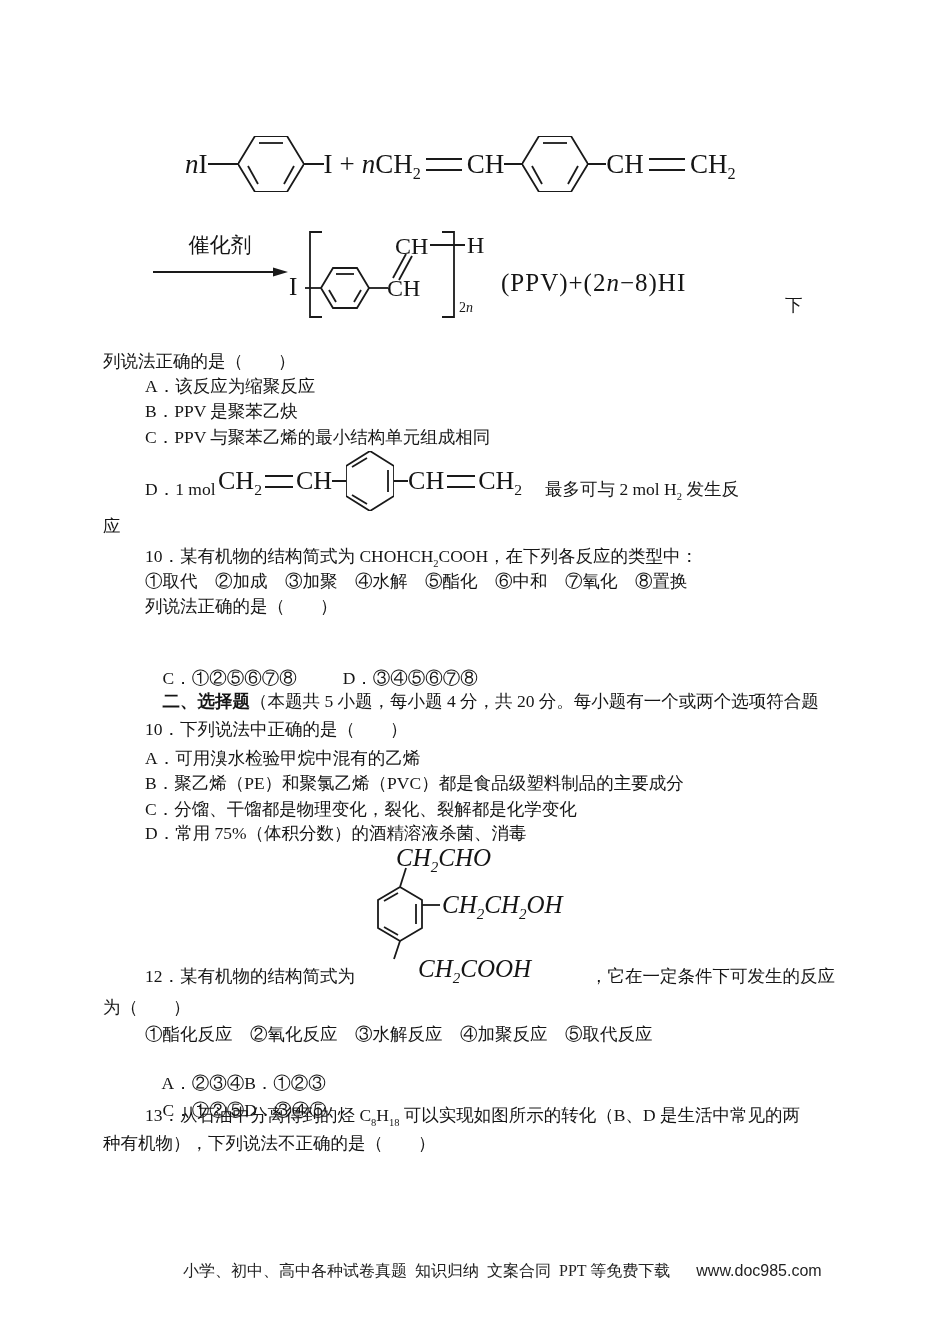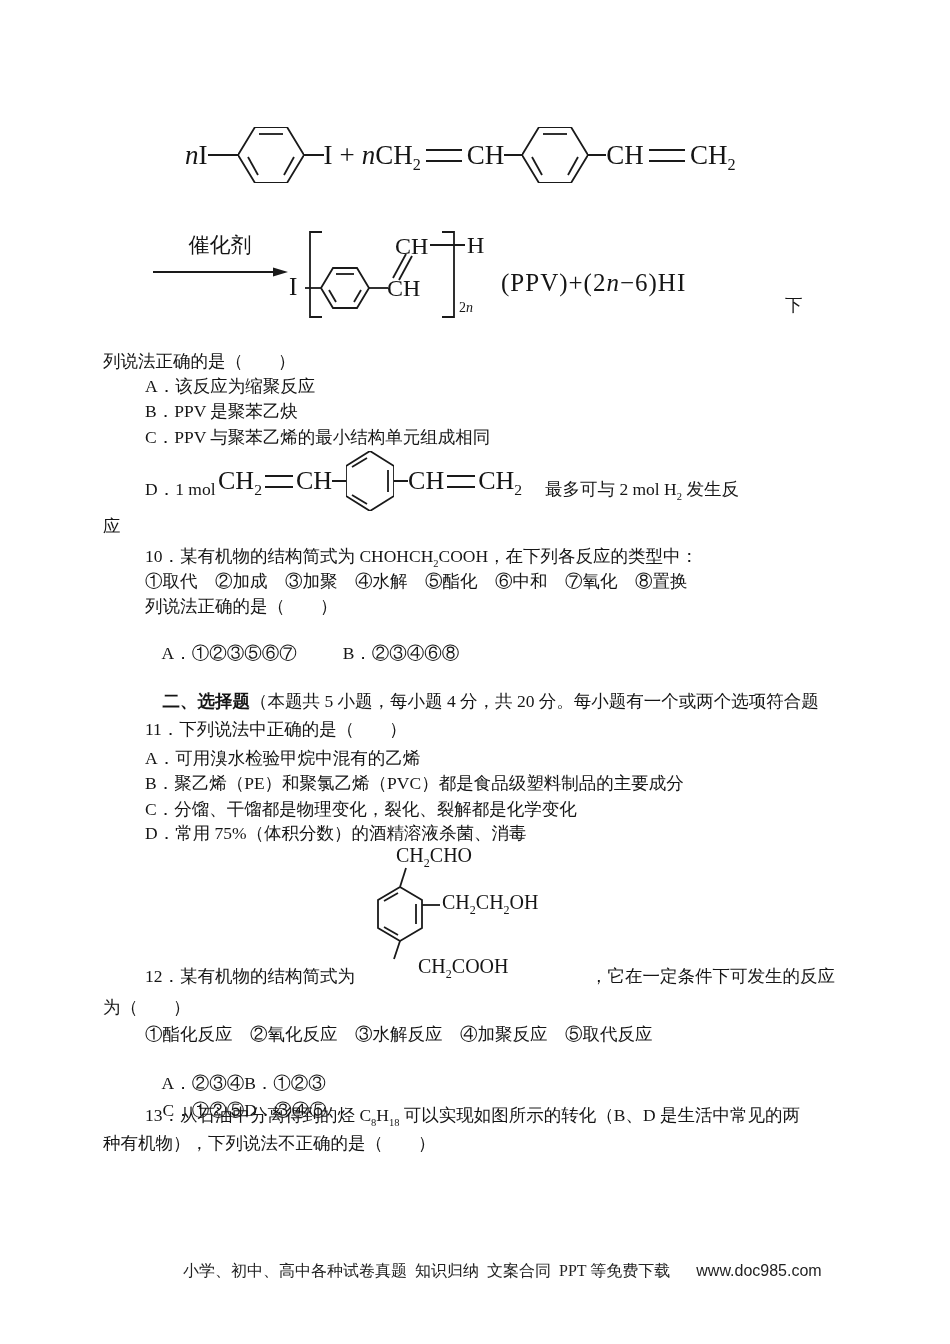--- a/index.html
+++ b/index.html
@@ -11,21 +11,21 @@
   .abs { position:absolute; }
   .t  { font-size:17.5px; line-height:1.25; white-space:pre; }
   .bold { font-weight:bold; }
   .it { font-style:italic; }
   sub { font-size:0.6em; line-height:0; }
   .frow { display:flex; align-items:center; }
   .f27 { font-size:27px; }
   .f26 { font-size:26px; }
   .f25 { font-size:25px; }
   .f24 { font-size:24px; }
-  .f22 { font-size:20px; }
+  .f22 { font-size:25px;font-style:italic; }
   .f21 { font-size:21px; }
   .f14 { font-size:14px; }
   .bond-s { display:inline-block; height:0; border-top:2px solid #1a1a1a; }
   .bond-d { display:inline-block; height:9px; border-top:2px solid #1a1a1a; border-bottom:2px solid #1a1a1a; }
   .w30{width:30px;} .w20{width:20px;} .w18{width:18px;} .w14{width:14px;}
   .w36{width:36px;margin:0 5px;} .w28{width:28px;margin:0 3px;}
   .plus { margin:0 7px; }
   svg.struct { display:block; }
   svg.struct line, svg.struct polyline, svg.struct polygon { stroke:#1a1a1a; stroke-width:1.8; fill:none; }
   svg.struct polygon.fill { fill:#1a1a1a; stroke:none; }
@@ -33,21 +33,21 @@
   .footer { font-size:16px; color:#222; white-space:pre;text-align:right; }
   .site { font-family:"Liberation Sans","DejaVu Sans",sans-serif; margin-left:26px; }
   .gap46 { margin-left:46px; }
   .gap42 { }
 </style>
 </head>
 <body>
 
 <div class="page">
 
-  <div class="abs frow f27" style="left:185px; top:112px; height:86px;">
+  <div class="abs frow f27" style="left:185px; top:121px; height:86px;">
     <span><span class="it">n</span><span>I</span></span>
     <span class="bond-s w30"></span>
     <svg class="struct" width="66" height="56" viewBox="0 0 66 56">
       <polyline points="0,28 17,0 49,0 66,28 49,56 17,56 0,28"></polyline>
       <line x1="21" y1="7" x2="45" y2="7"></line>
       <line x1="56" y1="30" x2="46" y2="48"></line>
       <line x1="10" y1="30" x2="20" y2="48"></line>
     </svg>
     <span class="bond-s w20"></span>
     <span>I</span>
@@ -95,21 +95,21 @@
     <line x1="280" y1="19" x2="315" y2="19"></line>
 
     <polyline points="292,6 304,6 304,91 292,91"></polyline>
   </svg>
 
   <span class="abs f25" style="left:289px; top:273px;">I</span>
   <span class="abs f24" style="left:387px; top:275px;">CH</span>
   <span class="abs f24" style="left:395px; top:233px;">CH</span>
   <span class="abs f24" style="left:467px; top:232px;">H</span>
   <span class="abs f14" style="left:459px; top:300px;"><span>2</span><span class="it">n</span></span>
-  <span class="abs f25" style="left:501px; top:269px; letter-spacing:1px;"><span>(PPV)+(2</span><span class="it">n</span><span>−6)HI</span></span>
+  <span class="abs f25" style="left:501px; top:269px; letter-spacing:1px;"><span>(PPV)+(2</span><span class="it">n</span><span>−8)HI</span></span>
 
   <span class="abs t" style="left:785px; top:295px;">下</span>
 
   <div class="abs t" style="left:103px; top:351px;">列说法正确的是（　　）</div>
   <div class="abs t" style="left:145px; top:376px;">A．该反应为缩聚反应</div>
   <div class="abs t" style="left:145px; top:401px;">B．PPV 是聚苯乙炔</div>
   <div class="abs t" style="left:145px; top:427px;">C．PPV 与聚苯乙烯的最小结构单元组成相同</div>
 
   <div class="abs t" style="left:145px; top:479px;">D．1 mol</div>
   <div class="abs frow f26" style="left:218px; top:450px; height:62px;">
@@ -127,29 +127,29 @@
     <span>CH</span>
     <span class="bond-d w28"></span>
     <span>CH<sub>2</sub></span>
   </div>
   <div class="abs t" style="left:545px; top:479px;">最多可与 2 mol H<sub>2</sub> 发生反</div>
   <div class="abs t" style="left:103px; top:516px;">应</div>
 
   <div class="abs t" style="left:145px; top:546px;">10．某有机物的结构简式为 CHOHCH<sub>2</sub>COOH，在下列各反应的类型中：</div>
   <div class="abs t" style="left:145px; top:571px;">①取代　②加成　③加聚　④水解　⑤酯化　⑥中和　⑦氧化　⑧置换</div>
   <div class="abs t" style="left:145px; top:596px;">列说法正确的是（　　）</div>
-  <div class="abs t" style="left:145px; top:621px;">
-    <span>A．①②③⑤⑥⑦</span><span class="gap46">B．②③④⑥⑧</span>
+  <div class="abs t" style="left:145px; top:646px;">
+    <span>C．①②⑤⑥⑦⑧</span><span class="gap46">D．③④⑤⑥⑦⑧</span>
   </div>
 
   <div class="abs t" style="left:145px; top:669px;">
     <span class="bold">二、选择题</span><span>（本题共 5 小题，每小题 4 分，共 20 分。每小题有一个或两个选项符合题</span>
   </div>
 
-  <div class="abs t" style="left:145px; top:719px;">11．下列说法中正确的是（　　）</div>
+  <div class="abs t" style="left:145px; top:719px;">10．下列说法中正确的是（　　）</div>
   <div class="abs t" style="left:145px; top:748px;">A．可用溴水检验甲烷中混有的乙烯</div>
   <div class="abs t" style="left:145px; top:773px;">B．聚乙烯（PE）和聚氯乙烯（PVC）都是食品级塑料制品的主要成分</div>
   <div class="abs t" style="left:145px; top:799px;">C．分馏、干馏都是物理变化，裂化、裂解都是化学变化</div>
   <div class="abs t" style="left:145px; top:823px;">D．常用 75%（体积分数）的酒精溶液杀菌、消毒</div>
 
   <svg class="struct abs" style="left:340px; top:840px;" width="240" height="160" viewBox="0 0 240 160">
     <g transform="translate(38,47)">
       <polyline points="22,0 44,13 44,41 22,54 0,41 0,13 22,0"></polyline>
       <line x1="6" y1="14" x2="20" y2="6"></line>
       <line x1="38" y1="17" x2="38" y2="37"></line>

